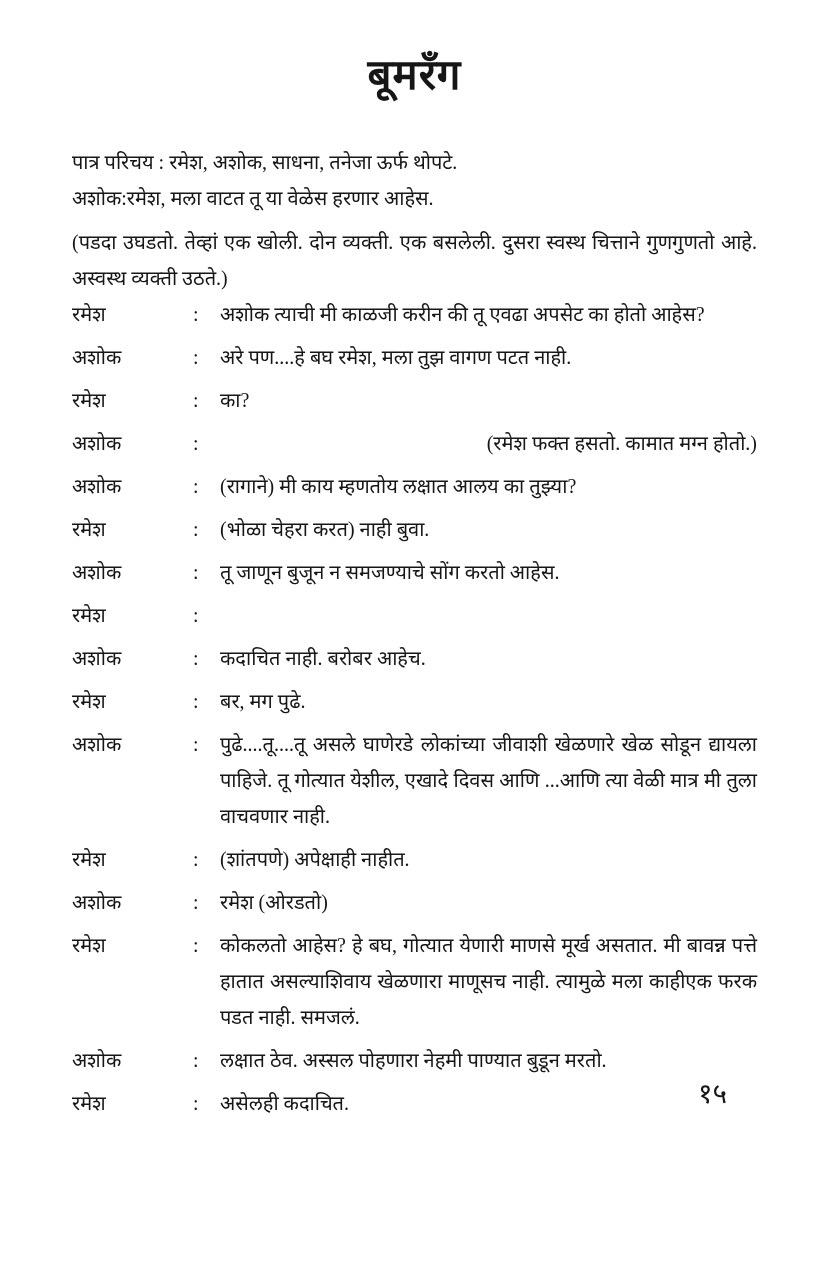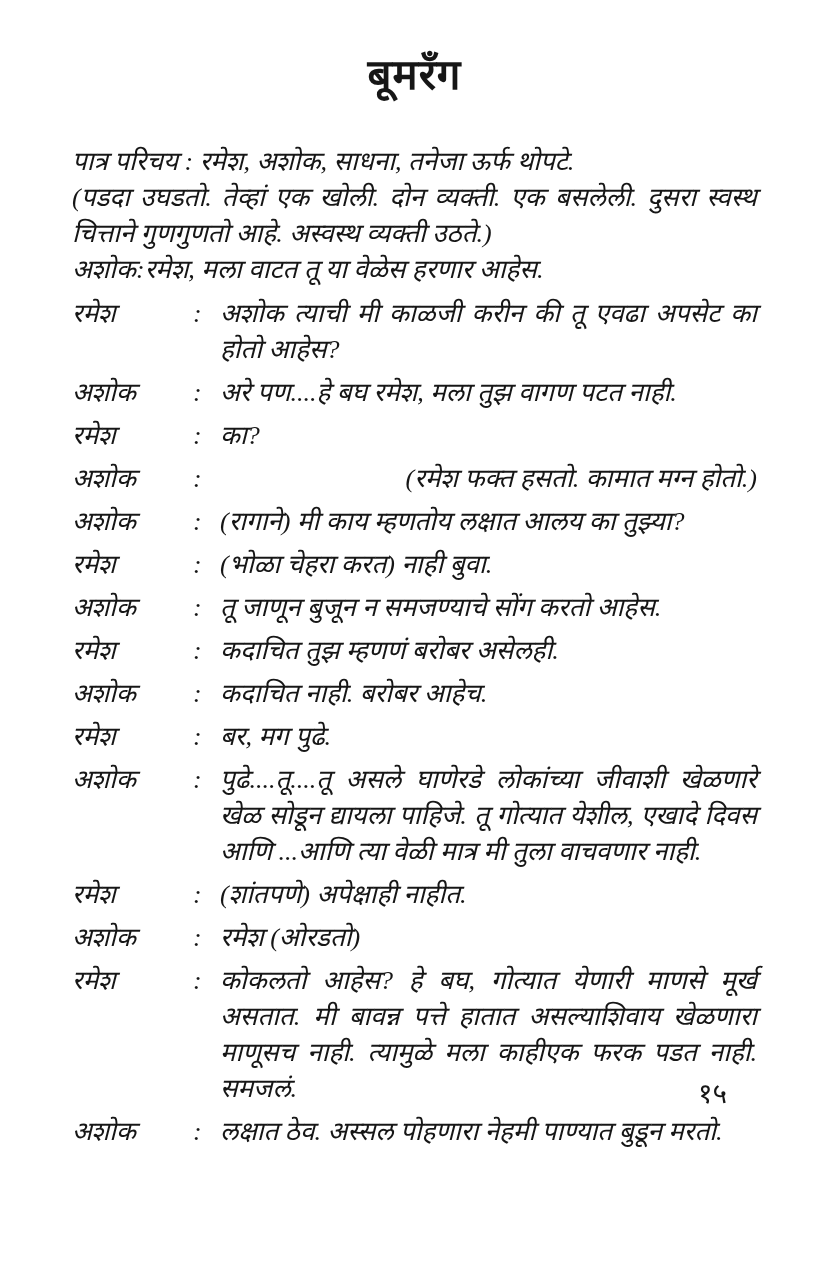--- a/index.html
+++ b/index.html
@@ -20,23 +20,22 @@
   }
   .title {
     margin: 0 0 44px 0;
     text-align: center;
     font-size: 42px;
     font-weight: bold;
     line-height: 1.2;
     letter-spacing: 1px;
   }
   .body-text {
-    font-size: 26px;
+    font-size: 20px;
     line-height: 36px;
-    font-style: italic;
   }
   .intro-para {
     margin: 0;
     text-align: justify;
   }
   .first-line {
     margin: 0 0 8px 0;
   }
   .dialogue-row {
     display: flex;
@@ -67,22 +66,22 @@
   }
 </style>
 </head>
 <body>
 
 <div class="page">
   <h1 class="title">बूमरँग</h1>
 
   <div class="body-text">
     <p class="intro-para">पात्र परिचय : रमेश, अशोक, साधना, तनेजा ऊर्फ थोपटे.</p>
+    <p class="intro-para first-line">अशोक:रमेश, मला वाटत तू या वेळेस हरणार आहेस.</p>
     <p class="intro-para">(पडदा उघडतो. तेव्हां एक खोली. दोन व्यक्ती. एक बसलेली. दुसरा स्वस्थ चित्ताने गुणगुणतो आहे. अस्वस्थ व्यक्ती उठते.)</p>
-    <p class="intro-para first-line">अशोक:रमेश, मला वाटत तू या वेळेस हरणार आहेस.</p>
 
     <div class="dialogue-row">
       <div class="speaker">रमेश</div>
       <div class="colon">:</div>
       <div class="dialogue-text">अशोक त्याची मी काळजी करीन की तू एवढा अपसेट का होतो आहेस?</div>
     </div>
 
     <div class="dialogue-row">
       <div class="speaker">अशोक</div>
       <div class="colon">:</div>
@@ -117,21 +116,20 @@
 
     <div class="dialogue-row">
       <div class="speaker">अशोक</div>
       <div class="colon">:</div>
       <div class="dialogue-text">तू जाणून बुजून न समजण्याचे सोंग करतो आहेस.</div>
     </div>
 
     <div class="dialogue-row">
       <div class="speaker">रमेश</div>
       <div class="colon">:</div>
-      <div class="dialogue-text">कदाचित तुझ म्हणणं बरोबर असेलही.</div>
     </div>
 
     <div class="dialogue-row">
       <div class="speaker">अशोक</div>
       <div class="colon">:</div>
       <div class="dialogue-text">कदाचित नाही. बरोबर आहेच.</div>
     </div>
 
     <div class="dialogue-row">
       <div class="speaker">रमेश</div>

